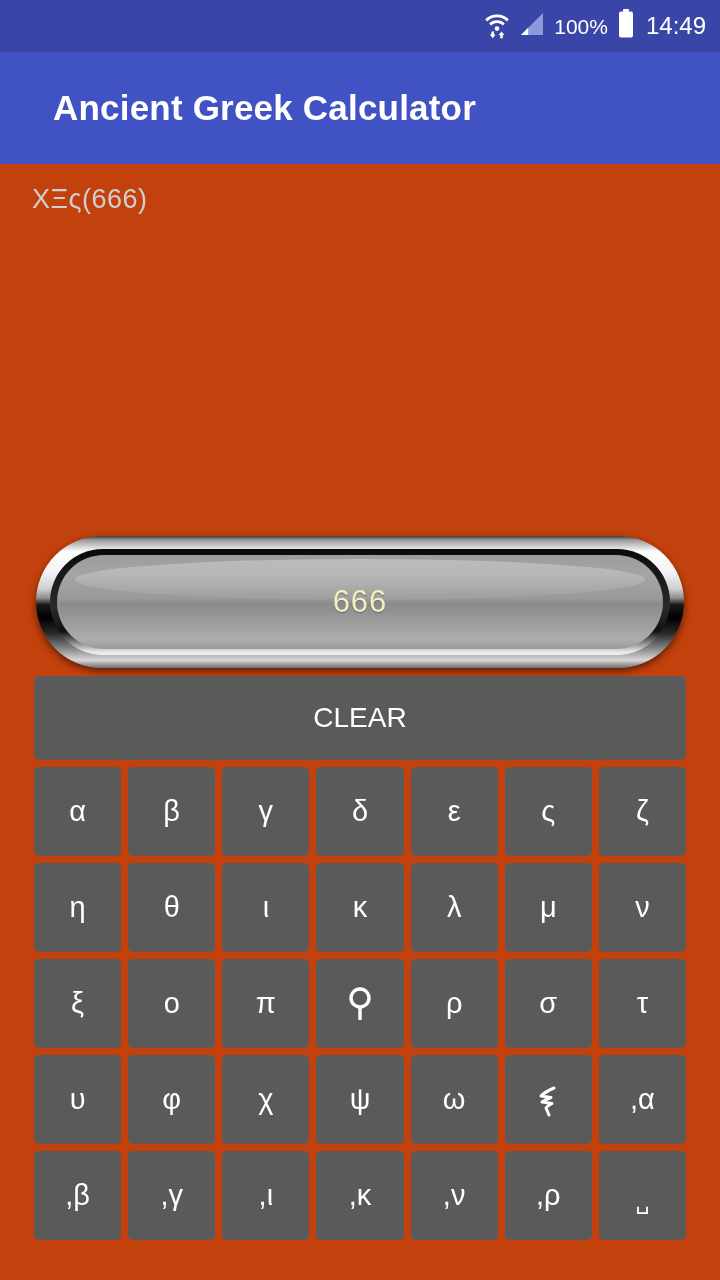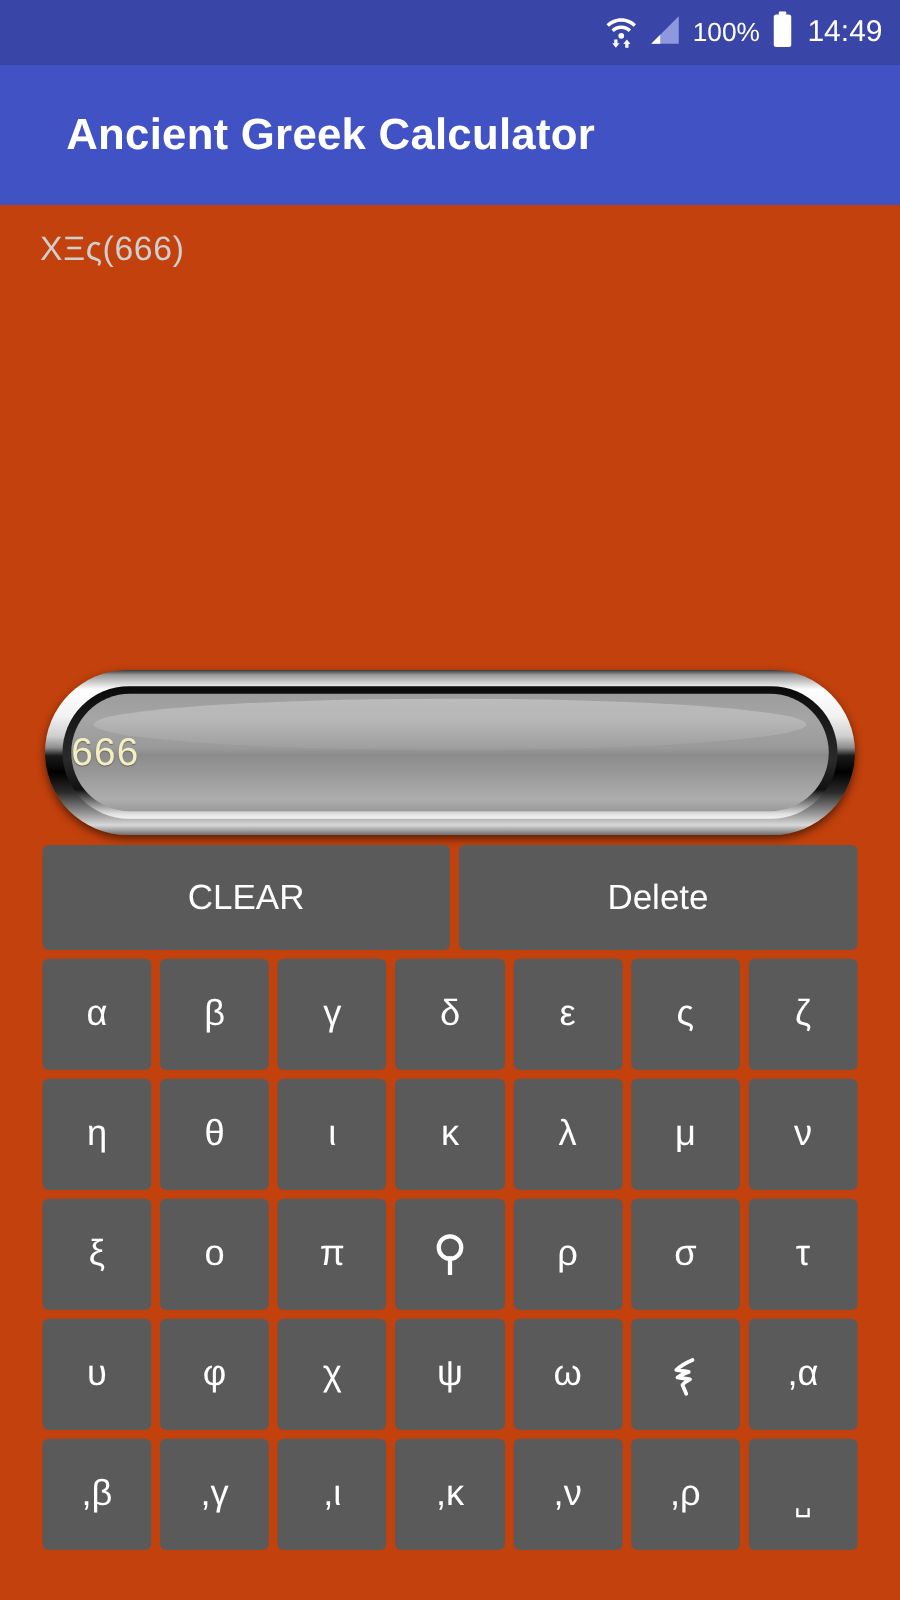--- a/index.html
+++ b/index.html
@@ -126,21 +126,21 @@
     background: linear-gradient(to bottom,
         #9d9d9d 0%,
         #a5a5a5 22%,
         #9a9a9a 46%,
         #8b8b8b 52%,
         #9f9f9f 74%,
         #adadad 90%,
         #9a9a9a 100%);
     display: flex;
     align-items: center;
-    justify-content: flex-start;
+    justify-content: center;
     overflow: hidden;
   }
   
   .pill-gloss {
     position: absolute;
     left: 3%;
     right: 3%;
     top: 4px;
     height: 44%;
     border-radius: 50%;
@@ -247,21 +247,20 @@
     <div class="pill-face">
       <div class="pill-gloss"></div>
       <div class="pill-value">666</div>
     </div>
   </div>
 
   <div class="keypad">
 
     <div class="key-row action-row">
       <button class="key mid">CLEAR</button>
-      <button class="key small">Delete</button>
     </div>
 
     <div class="key-row letter-row">
       <button class="key">α</button>
       <button class="key">β</button>
       <button class="key">γ</button>
       <button class="key">δ</button>
       <button class="key">ε</button>
       <button class="key">ς</button>
       <button class="key">ζ</button>

